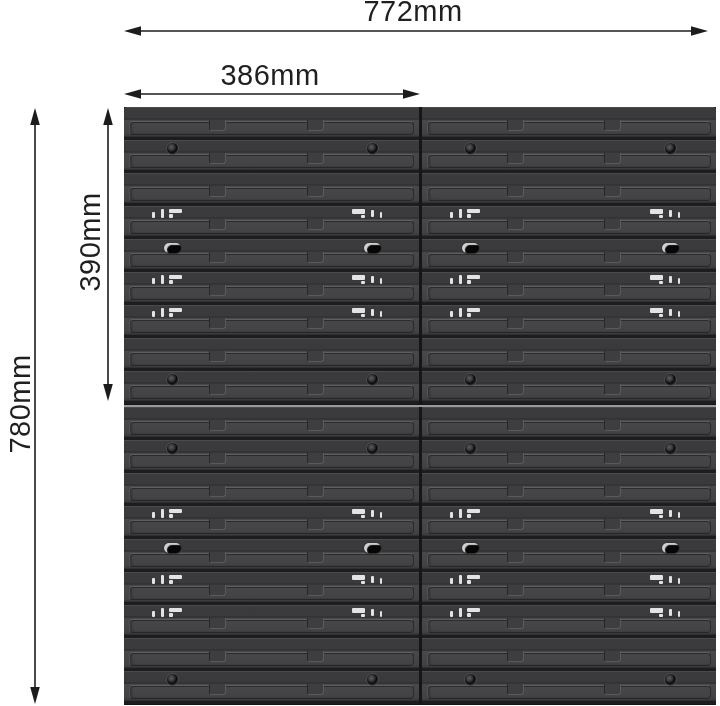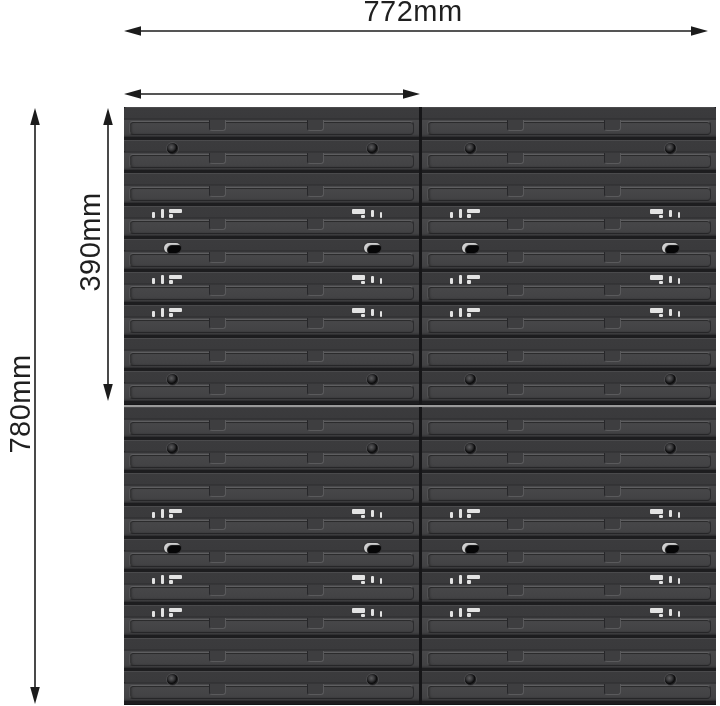--- a/index.html
+++ b/index.html
@@ -142,20 +142,21 @@
     <polygon points="0,7 17,2.2 17,11.8"></polygon>
     <polygon points="584,7 567,2.2 567,11.8"></polygon>
   </svg>
   <div class="dim-label" style="left:323px; top:-4px;">772mm</div>
 
   <svg class="dim-arrow" style="left:124px; top:87px;" width="296" height="14" viewBox="0 0 296 14">
     <line x1="15" y1="7" x2="281" y2="7"></line>
     <polygon points="0,7 17,2.2 17,11.8"></polygon>
     <polygon points="296,7 279,2.2 279,11.8"></polygon>
   </svg>
+  <div class="dim-label" style="left:180px; top:60px;">386mm</div>
 
   <svg class="dim-arrow" style="left:28px; top:108px;" width="14" height="596" viewBox="0 0 14 596">
     <line x1="7" y1="15" x2="7" y2="581"></line>
     <polygon points="7,0 2.2,17 11.8,17"></polygon>
     <polygon points="7,596 2.2,579 11.8,579"></polygon>
   </svg>
   <div class="dim-label vertical" style="left:-70px; top:389px;">780mm</div>
 
   <svg class="dim-arrow" style="left:101px; top:108px;" width="14" height="293" viewBox="0 0 14 293">
     <line x1="7" y1="15" x2="7" y2="278"></line>

